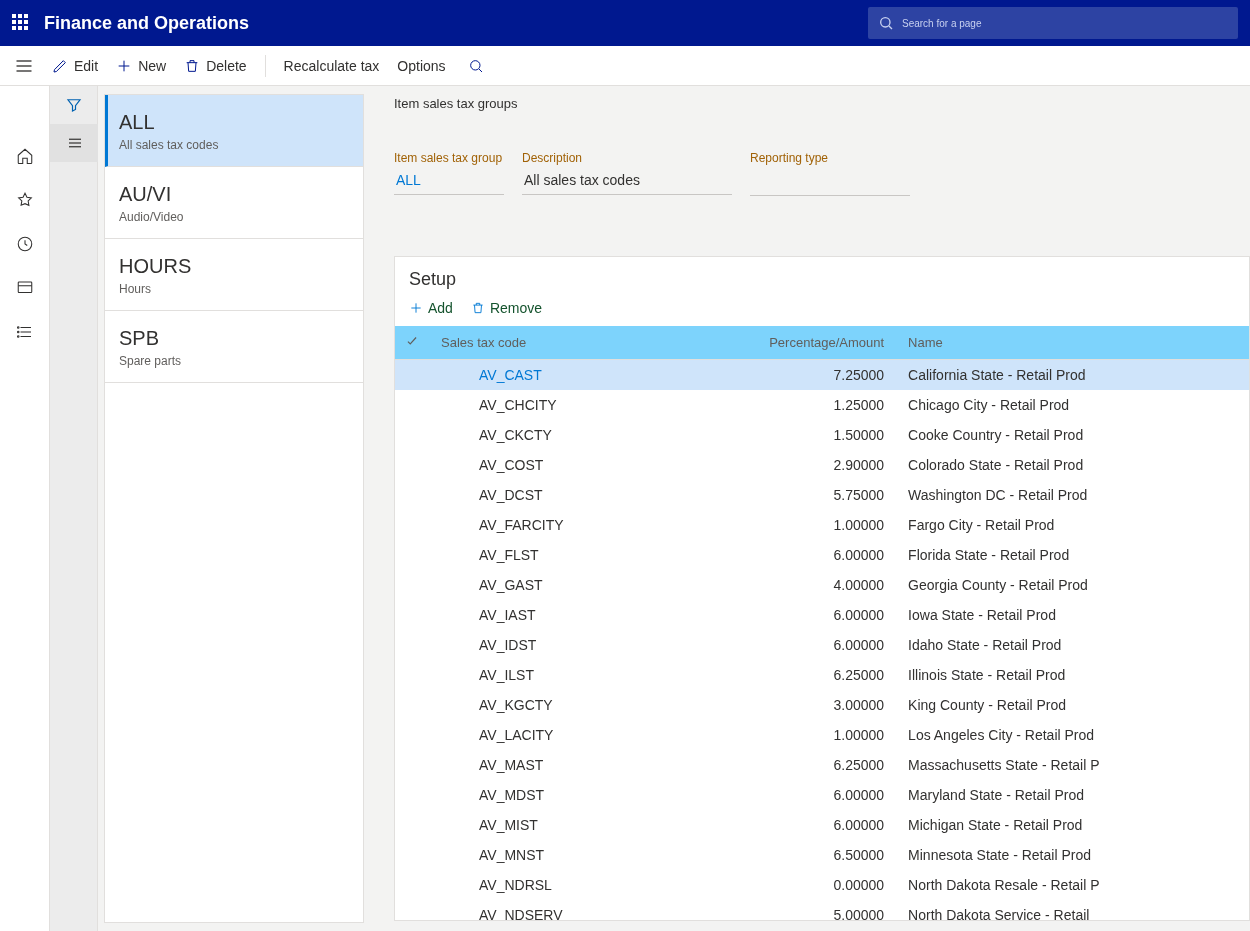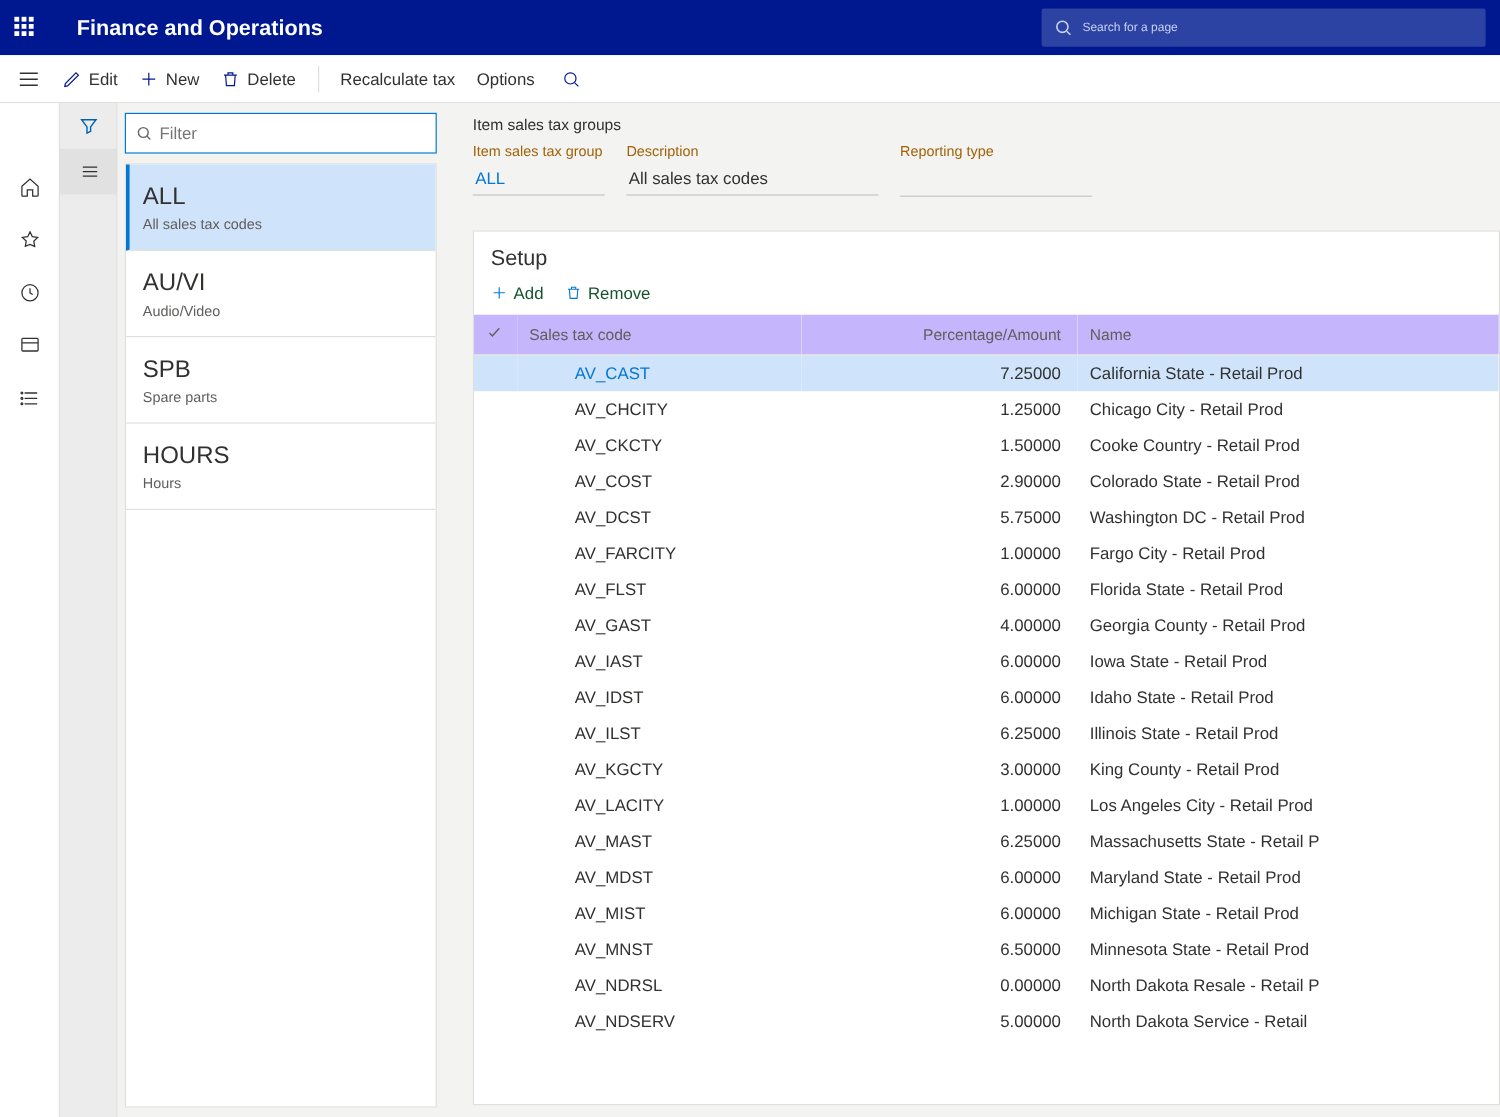--- a/index.html
+++ b/index.html
@@ -2,21 +2,21 @@
 <html><head>
 <meta charset="utf-8">
 <style>
   * { box-sizing: border-box; margin: 0; padding: 0; }
   body { font-family: "Segoe UI", Tahoma, sans-serif; font-size: 13px; color: #323130; background: #f3f3f2; width: 1250px; height: 931px; overflow: hidden; }
 
   
   .topbar { height: 46px; background: #00188f; color: #fff; display: flex; align-items: center; padding: 0 12px; }
   .waffle { width: 18px; height: 18px; display: grid; grid-template-columns: repeat(3,4px); grid-template-rows: repeat(3,4px); gap: 2px; cursor: pointer; }
   .waffle span { background: #fff; width:4px; height:4px; }
-  .app-title { font-size: 18px; font-weight: 600; margin-left: 34px; }
+  .app-title { font-size: 18px; font-weight: 600; margin-left: 14px; }
   .search-wrap { margin-left: auto; width: 370px; height: 32px; background: #2d43a3; border-radius: 2px; display: flex; align-items: center; padding: 0 10px; color: #c8d1f0; }
   .search-wrap svg { flex: none; }
   .search-wrap input { flex: 1; background: transparent; border: 0; outline: 0; color: #fff; font-size: 10px; margin-left: 8px; }
   .search-wrap input::placeholder { color: #c8d1f0; }
 
   
   .cmdbar { height: 40px; background: #fff; border-bottom: 1px solid #e1dfdd; display: flex; align-items: center; padding-left: 52px; gap: 18px; font-size: 14px; }
   .cmdbar .cmd { display: flex; align-items: center; gap: 6px; cursor: pointer; color: #323130; }
   .cmdbar .cmd svg { stroke: #00188f; }
   .cmdbar .sep { width:1px; height:22px; background:#e1dfdd; }
@@ -37,36 +37,36 @@
   .listpane { width: 272px; display:flex; flex-direction:column; padding:8px 6px; gap:8px; background:#f3f3f2; }
   .filterbox { height: 34px; border:1px solid #0078d4; display:flex; align-items:center; padding:0 8px; background:#fff; }
   .filterbox input { flex:1; border:0; outline:0; font-size:14px; background:transparent; }
   .filterbox svg { stroke:#666; margin-right:6px; }
   .cardlist { border:1px solid #e1dfdd; background:#fff; flex:1; }
   .card { padding:16px 14px 14px 14px; border-bottom:1px solid #e1dfdd; cursor:pointer; }
   .card .t { font-size:20px; color:#323130; }
   .card .s { font-size:12px; color:#605e5c; margin-top:4px; }
   .card.selected { background:#cfe4fa; border-left:3px solid #0078d4; padding-left:11px; }
 
-  .maincol { flex:1; background:#f3f3f2; padding:10px 0 10px 24px; display:flex; flex-direction:column; overflow:hidden; }
+  .maincol { flex:1; background:#f3f3f2; padding:10px 0 10px 24px; display:flex; flex-direction:column; overflow:hidden;gap:32px; }
   .pagelabel { font-size:13px; color:#323130; margin-bottom:2px; }
   .headerfields { display:flex; gap:18px; margin-top:6px; }
   .hf { display:flex; flex-direction:column; }
   .hf .lbl { font-size:12px; color:#a16207; margin-bottom:3px; }
   .hf .val { font-size:14px; color:#0078d4; border-bottom:1px solid #c8c6c4; padding:4px 2px 6px 2px; min-width:110px; }
   .hf .val.plain { color:#323130; min-width:210px; }
   .hf .val.empty { min-height:28px; min-width:160px; }
 
   .setupcard { margin-top:28px; background:#fff; border:1px solid #e1dfdd; flex:1; display:flex; flex-direction:column; overflow:hidden; }
   .setupheader { font-size:18px; padding:12px 14px 10px 14px; }
   .setupbar { display:flex; gap:18px; padding:0 14px 10px 14px; font-size:14px; color:#14532d; }
   .setupbar .sb { display:flex; align-items:center; gap:5px; cursor:pointer; }
   .grid { flex:1; overflow:auto; }
   table { border-collapse:collapse; width:100%; min-width:560px; }
-  th { text-align:left; font-weight:400; color:#605e5c; font-size:13px; padding:8px 10px; border-bottom:1px solid #e1dfdd; position:sticky; top:0; background:#c4b5fd; }
+  th { text-align:left; font-weight:400; color:#605e5c; font-size:13px; padding:8px 10px; border-bottom:1px solid #e1dfdd; position:sticky; top:0; background:#7dd3fc; }
   th.chk { width:36px; }
   th.num, td.num { text-align:right; padding-right:14px; }
   td { padding:7px 10px; font-size:14px; color:#323130; }
   tr.sel td { background:#cfe4fa; }
   tr.sel td:first-child { color:#0078d4; }
   td.code { color:#323130; padding-left:48px; }
   tr.sel td.code { color:#0078d4; }
 
   .hamburger-topleft{ position:absolute; left:14px; top:56px; cursor:pointer;}
   svg { fill:none; }
@@ -186,43 +186,36 @@
     <div class="pt active lines">
       <svg width="18" height="18" viewBox="0 0 24 24" stroke="#323130" stroke-width="1.6">
           <line x1="4" y1="7" x2="20" y2="7"></line>
           <line x1="4" y1="12" x2="20" y2="12"></line>
           <line x1="4" y1="17" x2="20" y2="17"></line>
         </svg>
     </div>
   </div>
 
   <div class="listpane">
-    <div class="filterbox">
-      <svg width="14" height="14" viewBox="0 0 24 24" stroke="#666" stroke-width="2">
-          <circle cx="11" cy="11" r="7"></circle>
-          <line x1="21" y1="21" x2="16.5" y2="16.5"></line>
-        </svg>
-      <input placeholder="Filter" style="">
-    </div>
     <div class="cardlist" id="cardlist">
         <div class="card selected">
           <div class="t">ALL</div>
           <div class="s">All sales tax codes</div>
         </div>
         <div class="card">
           <div class="t">AU/VI</div>
           <div class="s">Audio/Video</div>
         </div>
         <div class="card">
+          <div class="t">HOURS</div>
+          <div class="s">Hours</div>
+        </div>
+        <div class="card">
           <div class="t">SPB</div>
           <div class="s">Spare parts</div>
-        </div>
-        <div class="card">
-          <div class="t">HOURS</div>
-          <div class="s">Hours</div>
         </div>
       </div>
   </div>
 
   <div class="maincol">
     <div class="pagelabel">Item sales tax groups</div>
 
     <div class="headerfields">
       <div class="hf">
         <div class="lbl">Item sales tax group</div>

